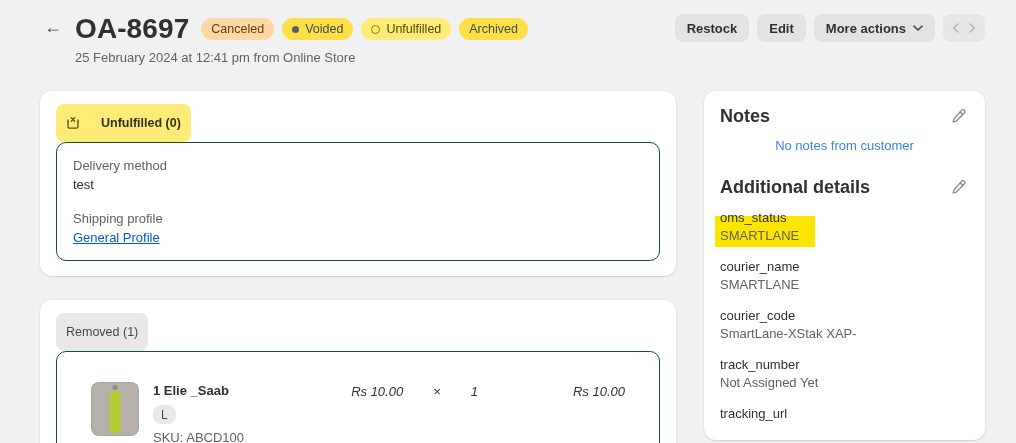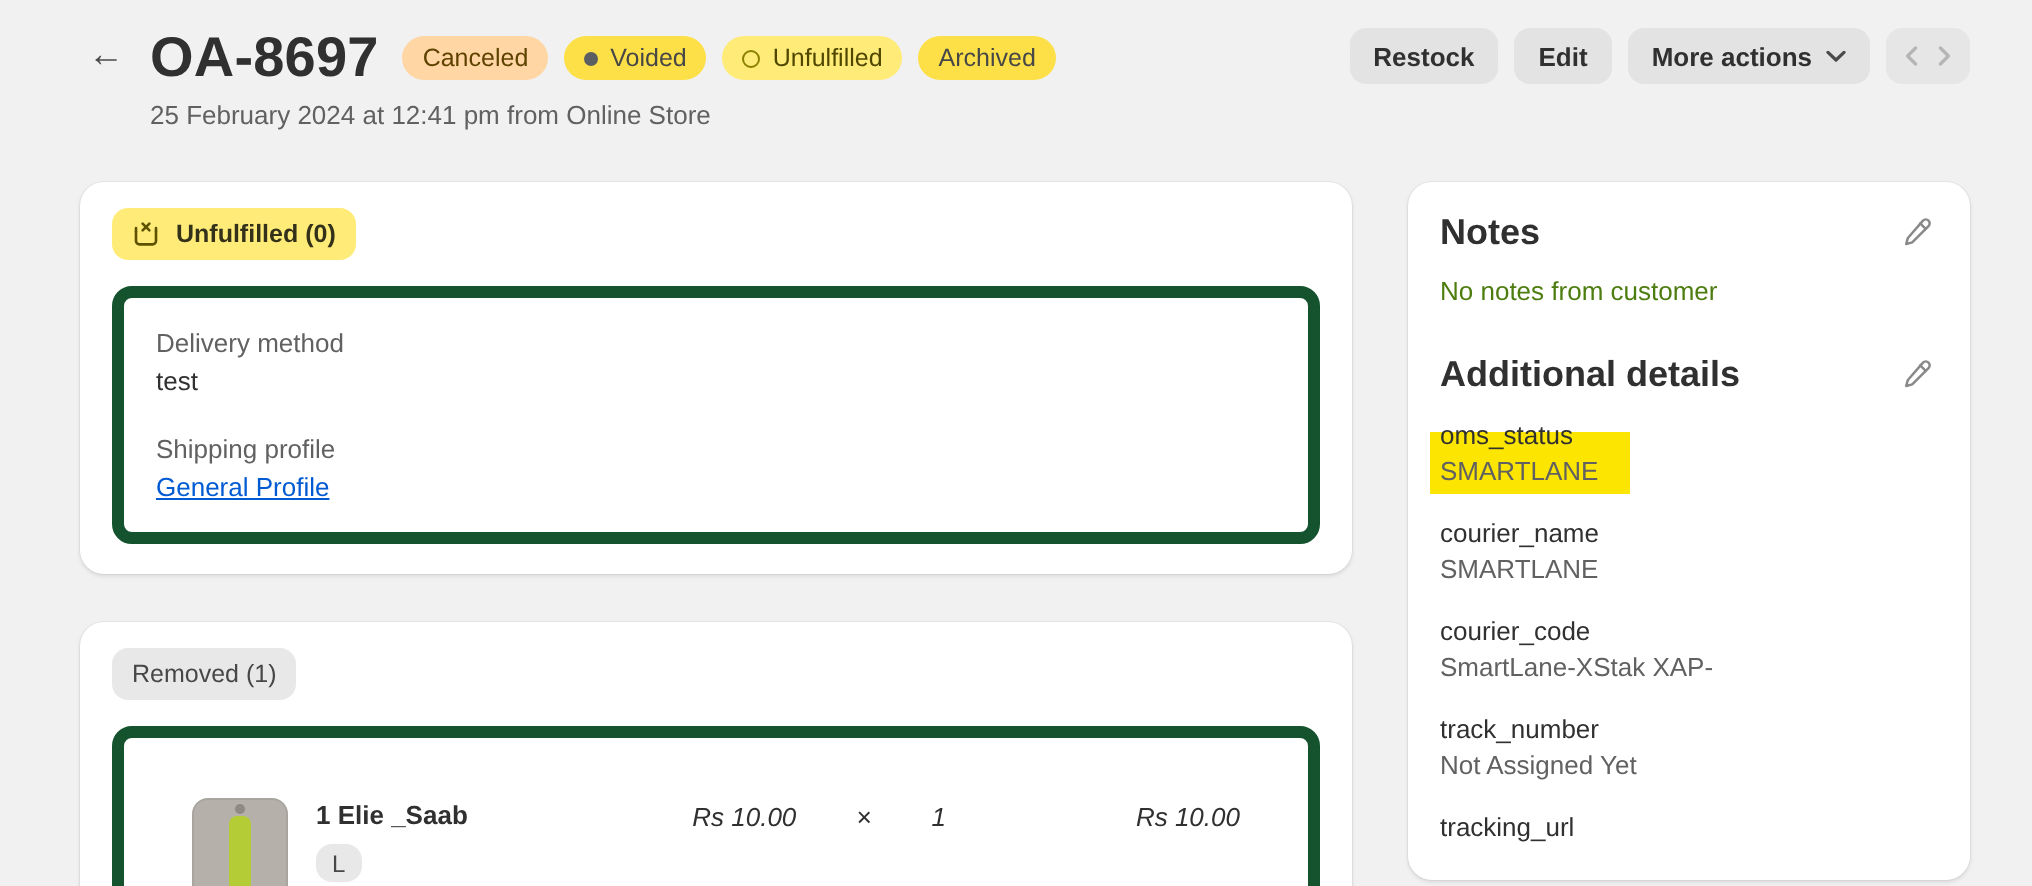--- a/index.html
+++ b/index.html
@@ -49,26 +49,26 @@
   .col-left { width:636px; flex:none; }
   .col-right { flex:1; }
   .card {
     background:#fff; border-radius:12px;
     box-shadow:0 1px 2px rgba(31,33,36,.12), 0 0 0 .5px rgba(0,0,0,.04);
   }
 
   
   .card-pad { padding:13px 16px 15px; }
   .pill {
-    display:inline-flex; align-items:center; gap:8px; height:26px; padding:0 10px;
+    display:inline-flex; align-items:center; gap:21px; height:38px; padding:0 10px;
     border-radius:8px; font-size:12.5px; font-weight:600;
   }
   .pill.yellow { background:#ffeb78; color:#33311a; }
   .pill.gray { background:#e8e8e8; color:#474747; font-weight:500; }
-  .inner-box { border:6px solid #14532d; border-radius:10px; padding:13px 16px; margin-top:13px; }
+  .inner-box { border:1px solid #14532d; border-radius:10px; padding:13px 16px; }
   .lbl { color:#616161; line-height:19px; }
   .val { color:#303030; line-height:19px; }
   .spacer14 { height:15px; }
   a.link { color:#005bd3; text-decoration:underline; line-height:19px; display:inline-block; }
 
   
   .mt24 { margin-top:24px; }
   .item-row { display:flex; gap:14px; align-items:flex-start; padding:12px 16px 14px; }
   .inner-box.no-pad { padding:18px; }
   .thumb {
@@ -83,21 +83,21 @@
   .sku { color:#616161; margin-top:5px; line-height:17px; }
   .pricing { display:flex; align-items:flex-end; gap:30px; padding-top:1px;font-style:italic; }
   .price-unit, .price-x, .price-qty { color:#303030; line-height:18px; }
   .price-total { color:#303030; line-height:18px; width:85px; text-align:right; margin-left:32px; }
 
   
   .side-pad { padding:14px 16px 15px; }
   .side-head { display:flex; justify-content:space-between; align-items:center; }
   .side-title { font-weight:700; font-size:18px; color:#303030; }
   .icon-btn { width:22px; height:22px; border:none; background:transparent; cursor:pointer; display:flex; align-items:center; justify-content:center; padding:0; }
-  .muted { color:#4d7c0f; margin-top:10px; line-height:18px; }
+  .muted { color:#3b82f6; margin-top:10px; line-height:18px;text-align:center; }
   .section-gap { margin-top:21px; }
   .fields { margin-top:11px; }
   .field { margin-bottom:13px; position:relative; }
   .field .k { color:#303030; line-height:18px; position:relative; z-index:1; }
   .field .v { color:#616161; line-height:18px; position:relative; z-index:1; }
   .hl-rect { position:absolute; left:-5px; top:7px; width:100px; height:31px; background:#fce500; z-index:0; }
 </style>
 </head>
 <body>
 

